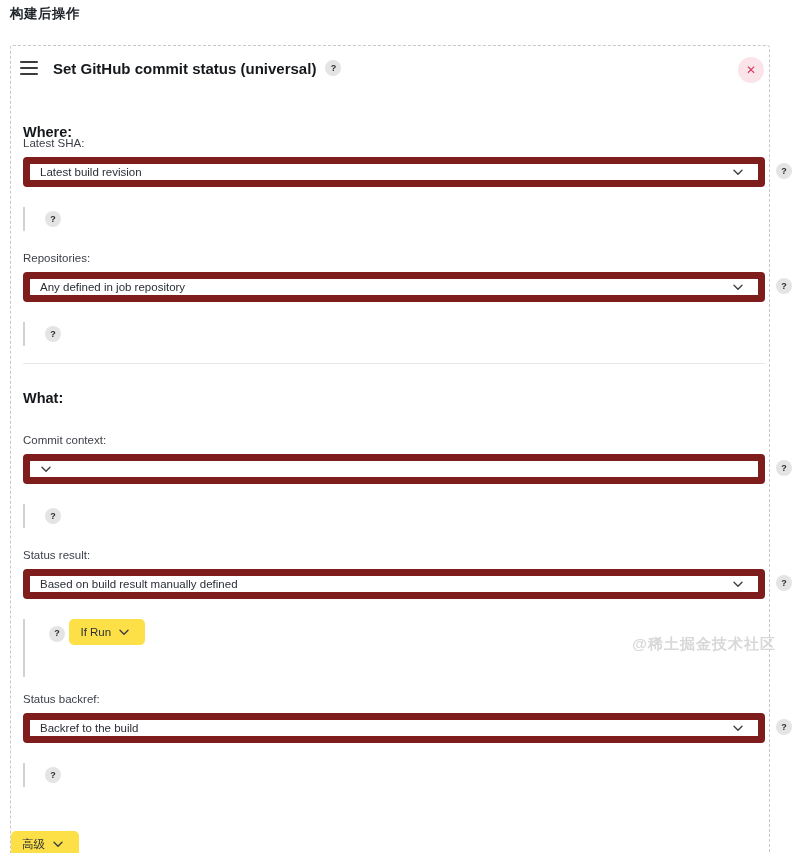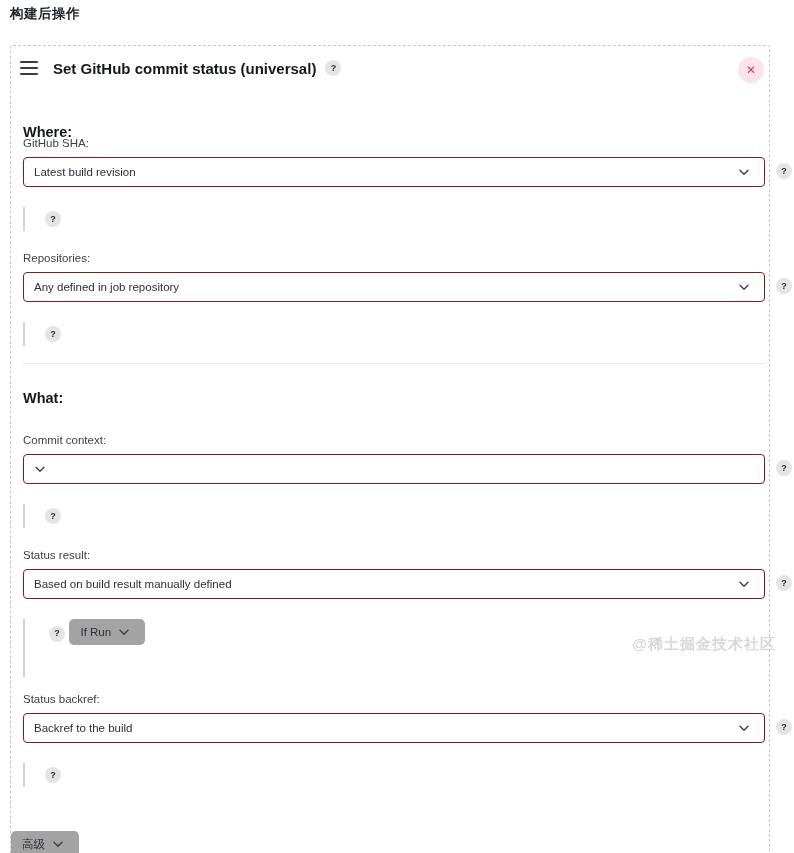--- a/index.html
+++ b/index.html
@@ -123,21 +123,21 @@
     font-size: 11.5px;
     color: #3c4149;
     line-height: 1;
   }
 
   .select {
     position: absolute;
     height: 30px;
     left: 12px;
     width: 742px;
-    border: 1px solid #7f1d1d;
+    border: 7px solid #7f1d1d;
     border-radius: 4px;
     background: #ffffff;
     display: flex;
     align-items: center;
     padding: 0 10px;
     cursor: pointer;
   }
   .select .val {
     font-size: 11.5px;
     color: #2a2f36;
@@ -172,21 +172,21 @@
   }
 
   
   .pill {
     display: inline-flex;
     align-items: center;
     gap: 7px;
     height: 26px;
     padding: 0 11px;
     border-radius: 5px;
-    background: #a3a3a3;
+    background: #fde047;
     border: none;
     font-size: 11.5px;
     color: #2c3138;
     cursor: pointer;
     font-family: inherit;
   }
 
   .divider {
     position: absolute;
     left: 12px;
@@ -223,21 +223,21 @@
         <span></span>
       </div>
       <div class="panel-title">Set GitHub commit status (universal)</div>
       <div class="help help-inline">?</div>
     </div>
 
     <div class="close-btn">✕</div>
 
     <div class="section-title where-title">Where:</div>
 
-    <div class="field-label" style="position:absolute;left:12px;top:92px;">GitHub SHA:</div>
+    <div class="field-label" style="position:absolute;left:12px;top:92px;">Latest SHA:</div>
     <div class="select" style="top:111px;">
       <span class="val">Latest build revision</span>
       <span class="chev">
         <svg viewBox="0 0 12 12" width="12" height="12">
             <path d="M2 4.2 L6 8.2 L10 4.2" fill="none" stroke="#3a3f46" stroke-width="1.4" stroke-linecap="round" stroke-linejoin="round"></path>
           </svg>
       </span>
     </div>
     <div class="subrow" style="left:12px;top:161px;height:26px;">
       <div class="vbar" style="height:24px;"></div>

